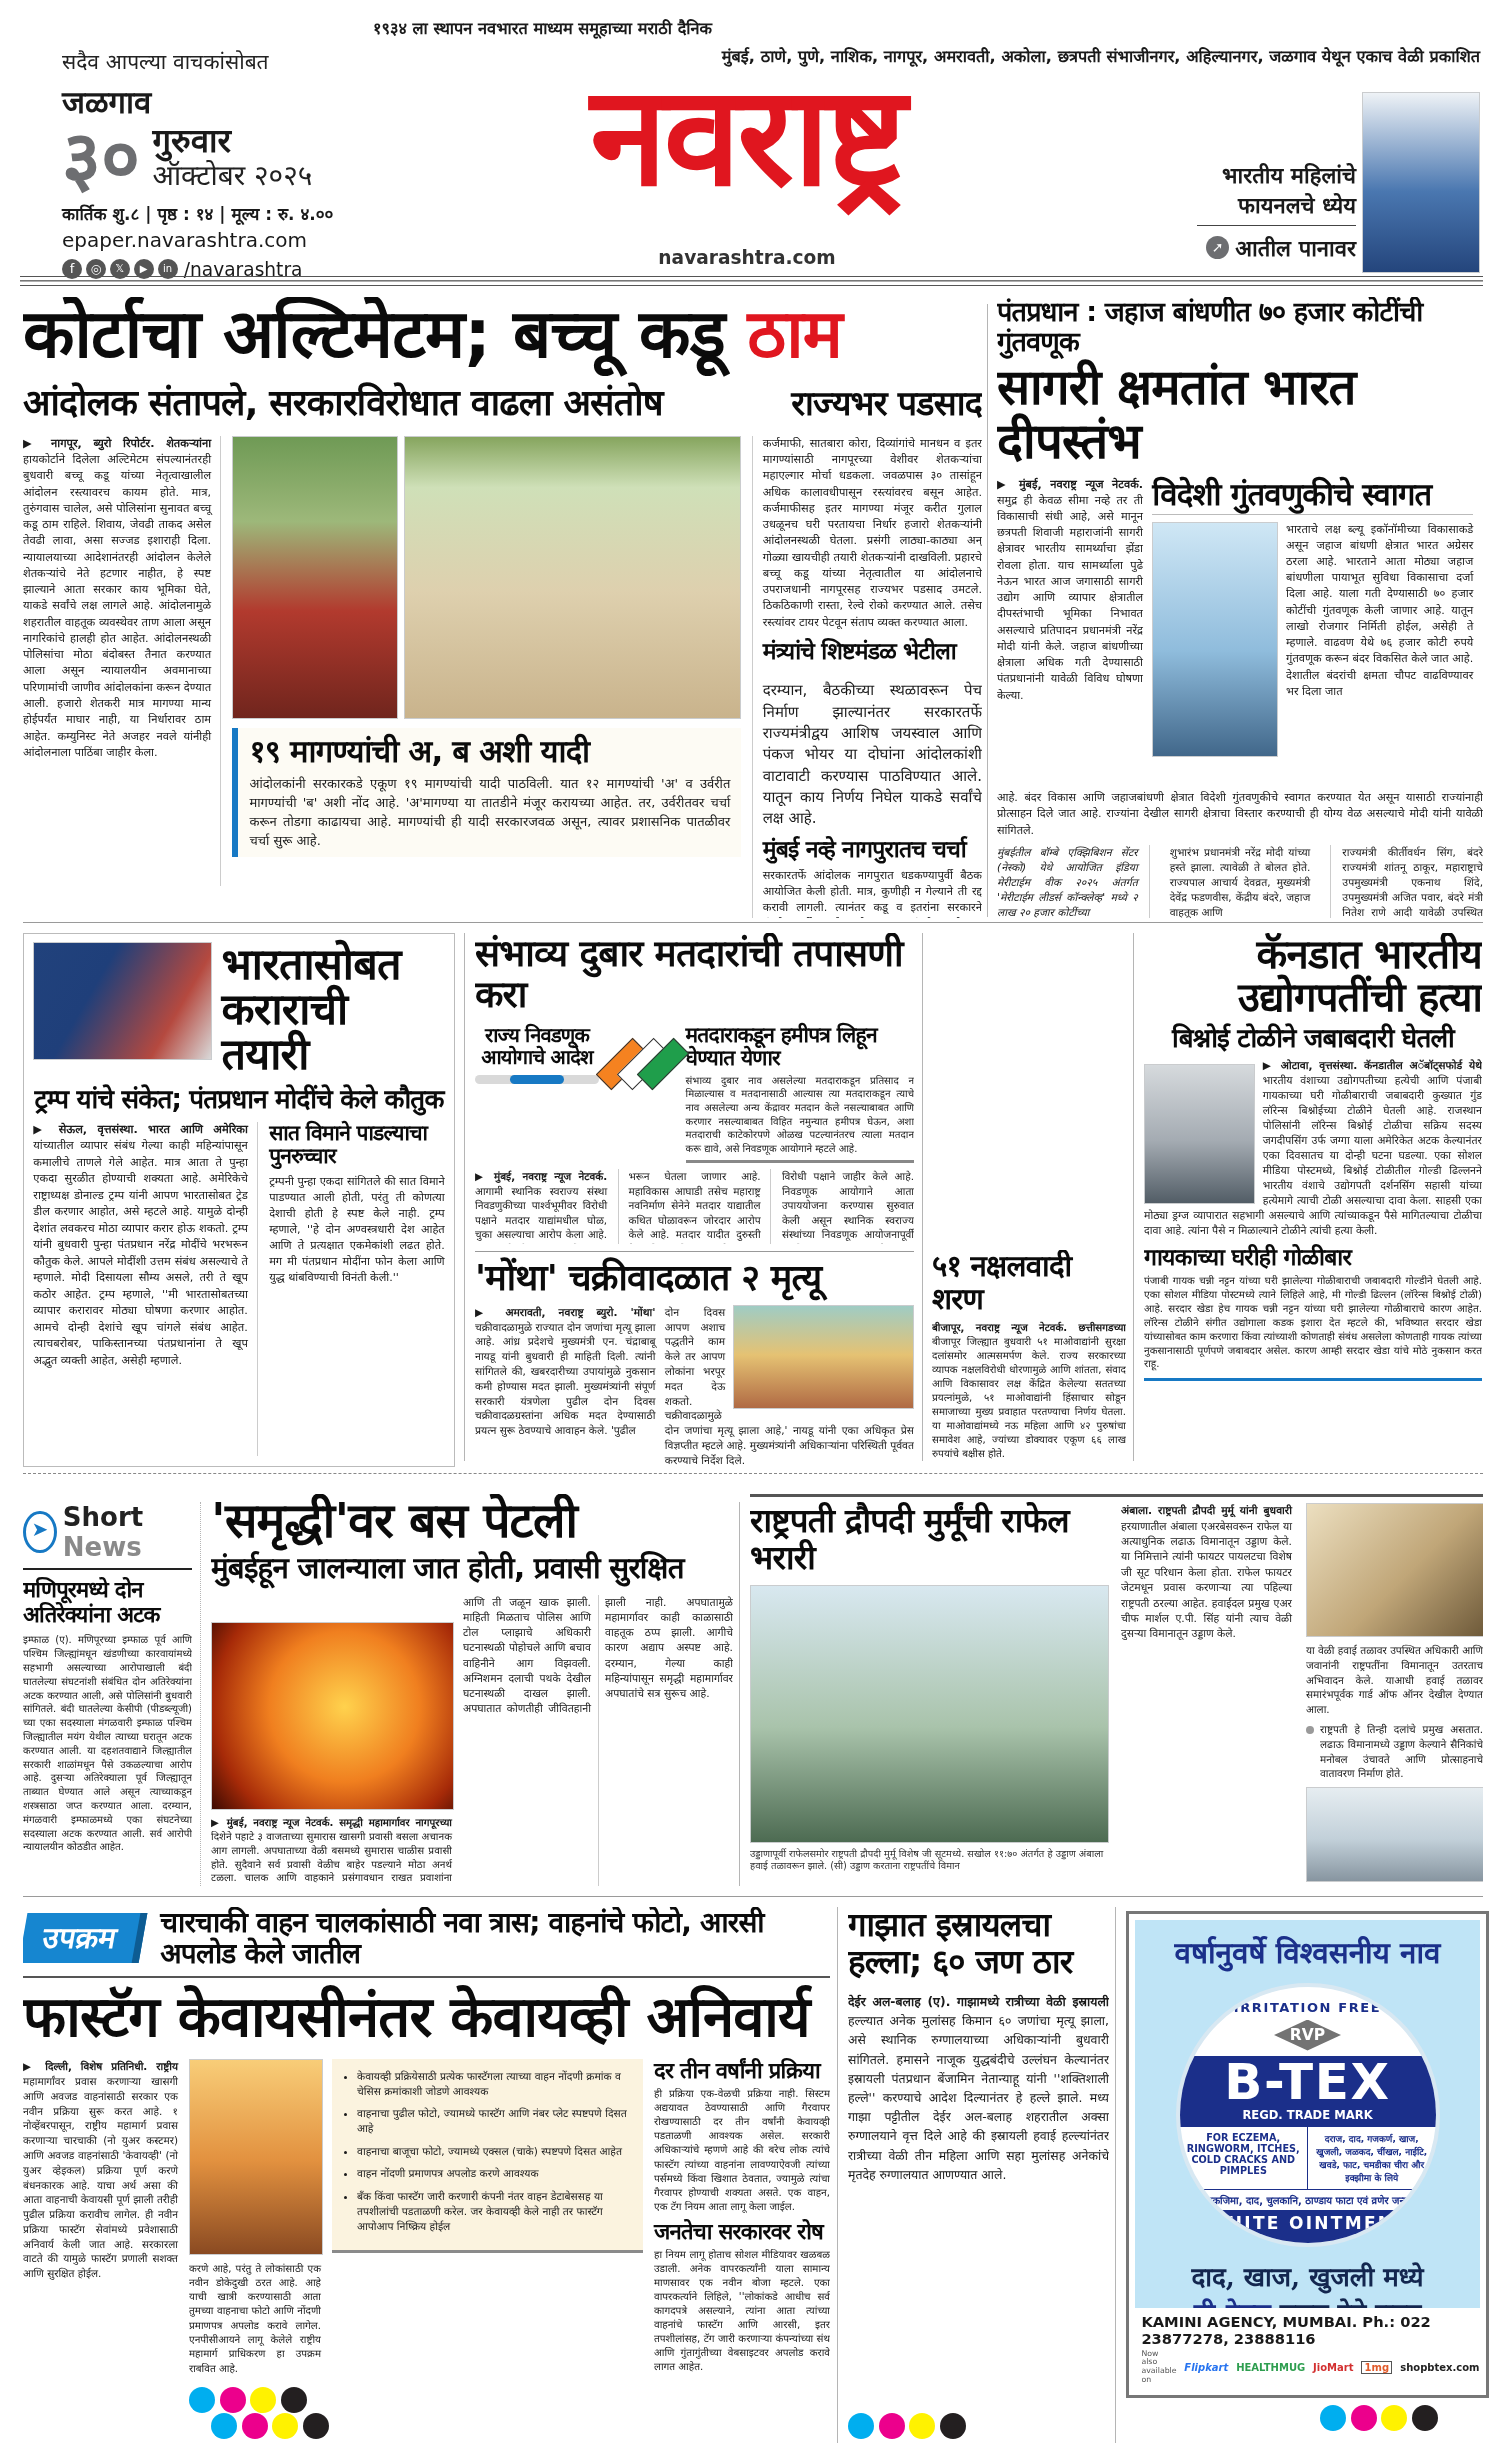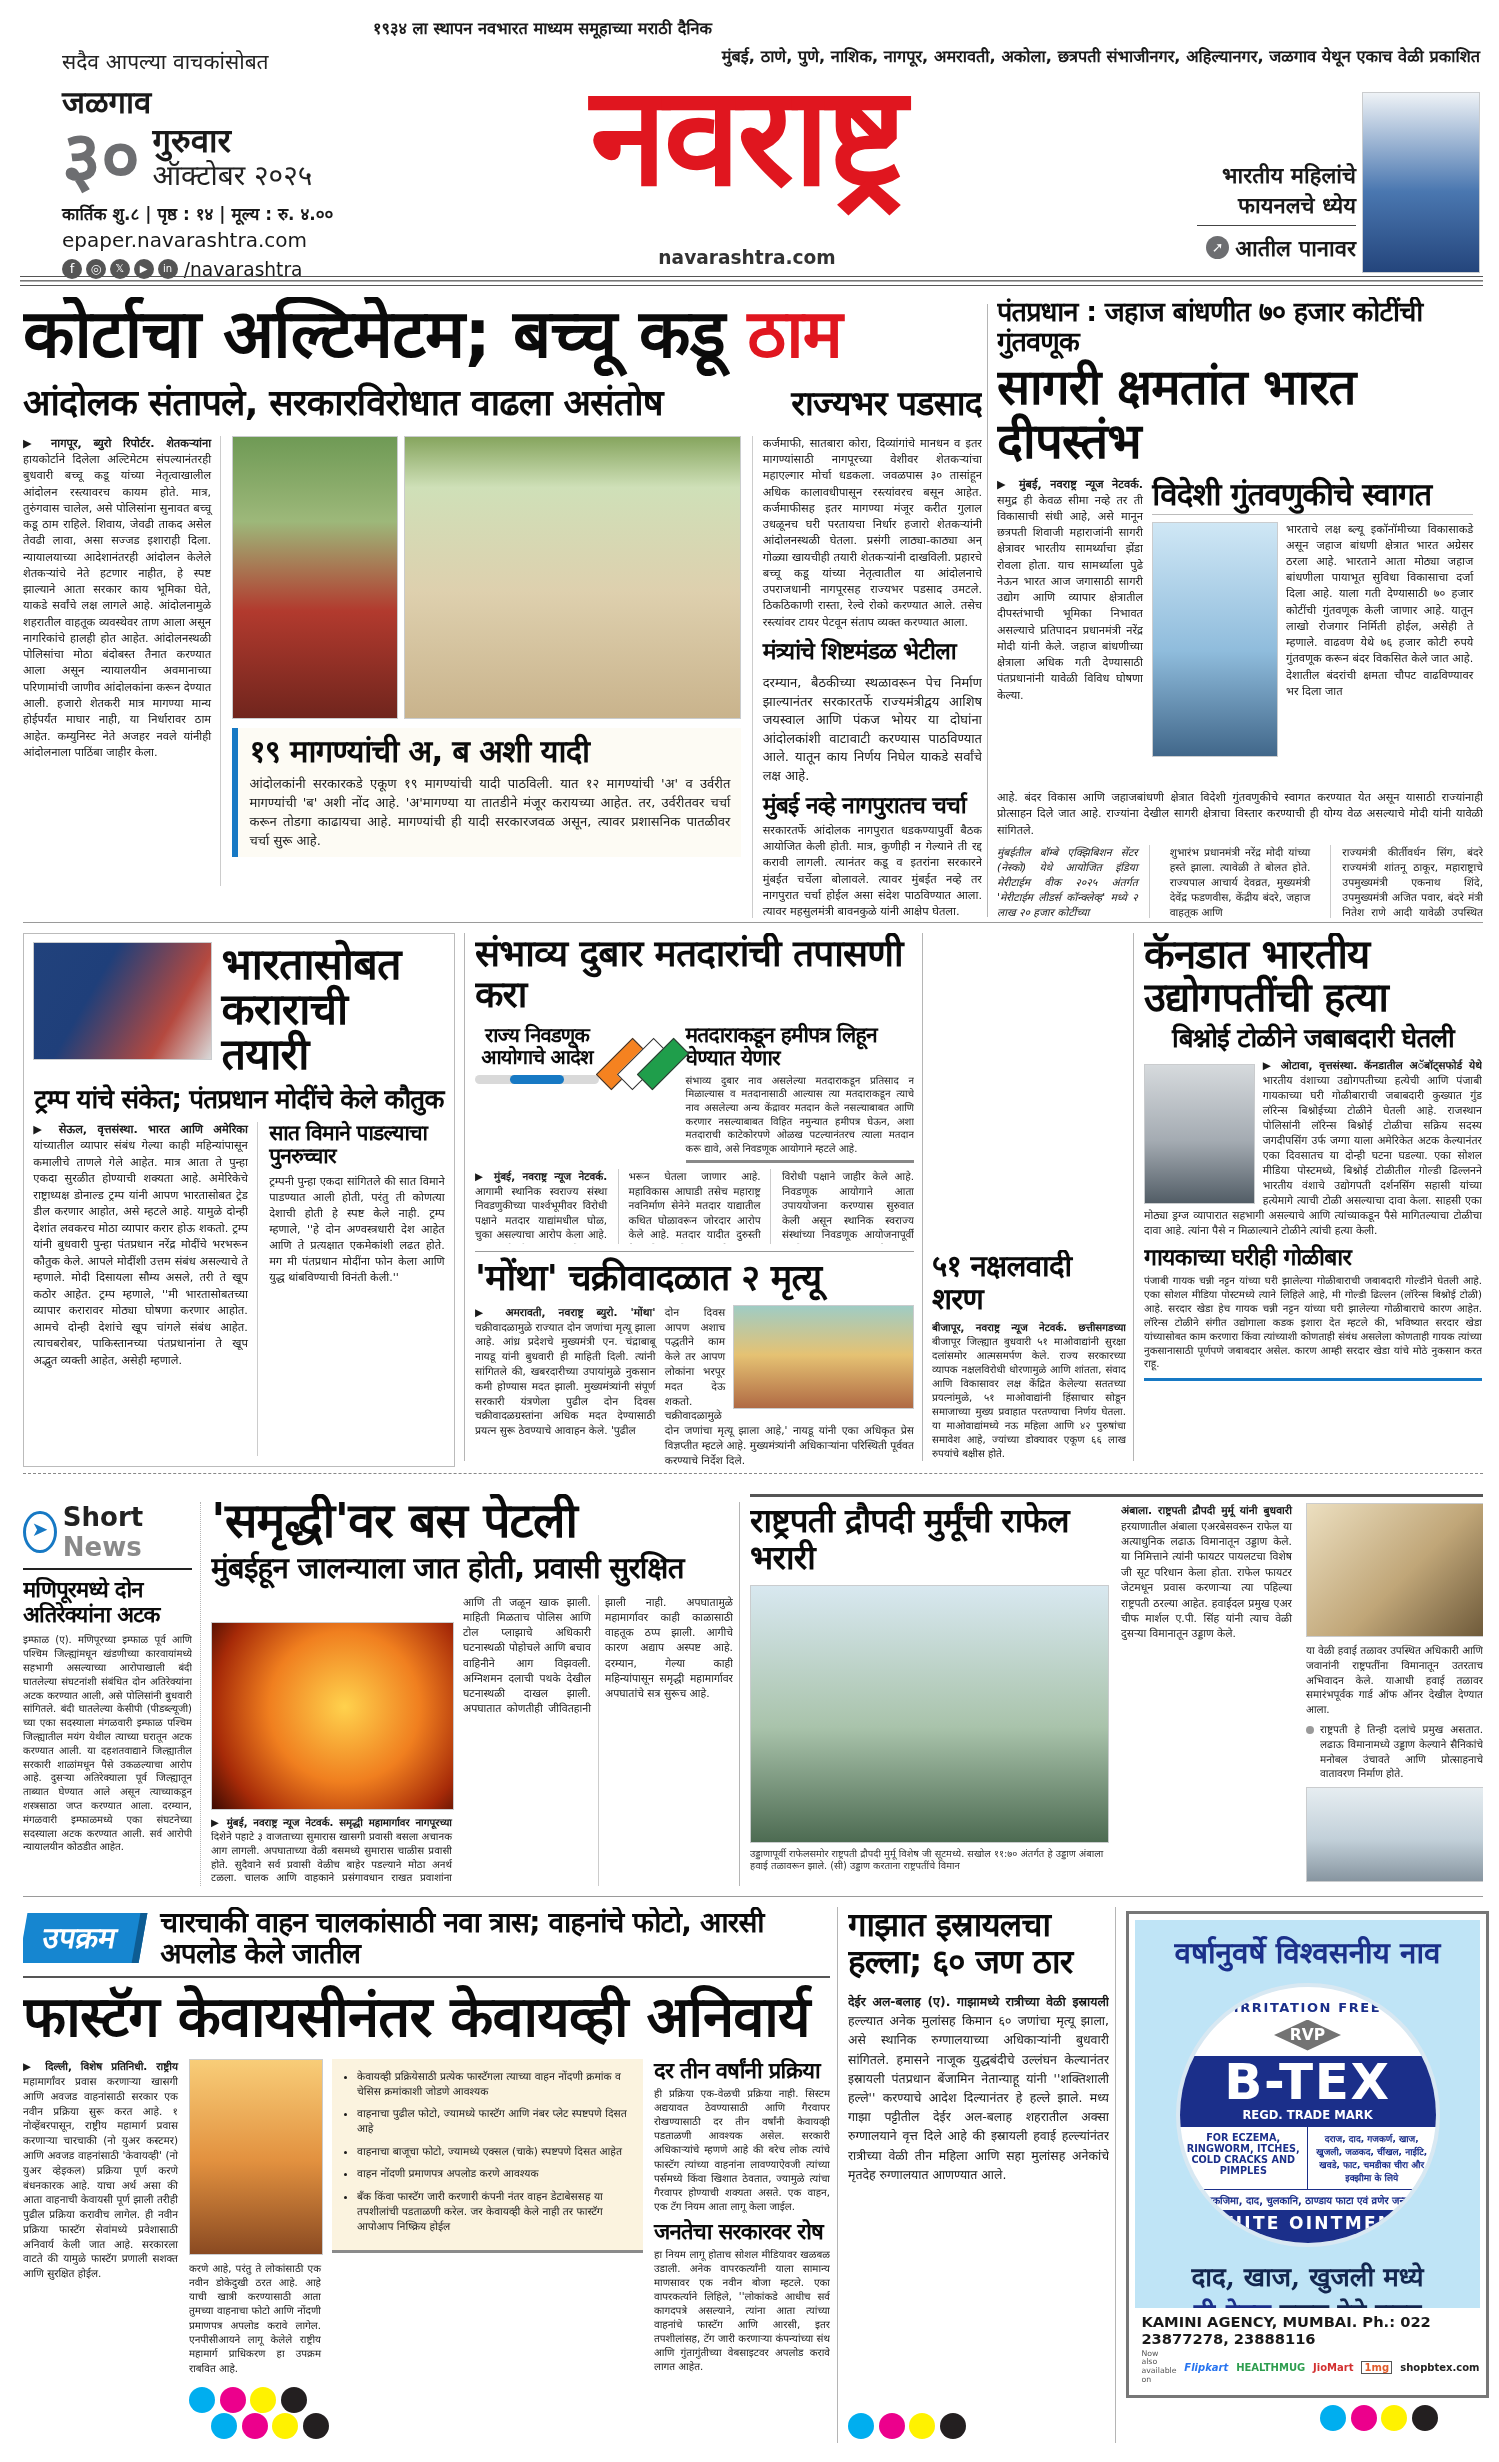--- a/index.html
+++ b/index.html
@@ -111,21 +111,21 @@
           <div class="ph ph-crowd" style="width:338px;height:281px;"></div>
         </div>
         <div style="margin-top:9.3px;border-left:6.2px solid #1779c4;background:#fdfbf4;padding:6.2px 11px;">
           <div class="hl" style="font-size:31px;">१९ मागण्यांची अ, ब अशी यादी</div>
           <div class="j" style="font-size:13px;line-height:1.45;margin-top:6.2px;">आंदोलकांनी सरकारकडे एकूण १९ मागण्यांची यादी पाठविली. यात १२ मागण्यांची 'अ' व उर्वरीत मागण्यांची 'ब' अशी नोंद आहे. 'अ'मागण्या या तातडीने मंजूर करायच्या आहेत. तर, उर्वरीतवर चर्चा करून तोडगा काढायचा आहे. मागण्यांची ही यादी सरकारजवळ असून, त्यावर प्रशासनिक पातळीवर चर्चा सुरू आहे.</div>
         </div>
       </div>
       <div style="width:225px;border-left:0.8px solid #ccc;padding-left:9.3px;">
         <div class="j" style="font-size:11.3px;line-height:1.44;">कर्जमाफी, सातबारा कोरा, दिव्यांगांचे मानधन व इतर मागण्यांसाठी नागपूरच्या वेशीवर शेतकऱ्यांचा महाएल्गार मोर्चा धडकला. जवळपास ३० तासांहून अधिक कालावधीपासून रस्त्यांवरच बसून आहेत. कर्जमाफीसह इतर मागण्या मंजूर करीत गुलाल उधळूनच घरी परतायचा निर्धार हजारो शेतकऱ्यांनी आंदोलनस्थळी घेतला. प्रसंगी लाठ्या-काठ्या अन् गोळ्या खायचीही तयारी शेतकऱ्यांनी दाखविली. प्रहारचे बच्चू कडू यांच्या नेतृत्वातील या आंदोलनाचे उपराजधानी नागपूरसह राज्यभर पडसाद उमटले. ठिकठिकाणी रास्ता, रेल्वे रोको करण्यात आले. तसेच रस्त्यांवर टायर पेटवून संताप व्यक्त करण्यात आला.</div>
         <div class="hl" style="font-size:23px;margin-top:7.8px;">मंत्र्यांचे शिष्टमंडळ भेटीला</div>
-        <div class="j" style="font-size:13px;line-height:1.42;margin-top:10px;">दरम्यान, बैठकीच्या स्थळावरून पेच निर्माण झाल्यानंतर सरकारतर्फे राज्यमंत्रीद्वय आशिष जयस्वाल आणि पंकज भोयर या दोघांना आंदोलकांशी वाटावाटी करण्यास पाठविण्यात आले. यातून काय निर्णय निघेल याकडे सर्वांचे लक्ष आहे.</div>
+        <div class="j" style="font-size:15px;line-height:1.42;margin-top:16px;">दरम्यान, बैठकीच्या स्थळावरून पेच निर्माण झाल्यानंतर सरकारतर्फे राज्यमंत्रीद्वय आशिष जयस्वाल आणि पंकज भोयर या दोघांना आंदोलकांशी वाटावाटी करण्यास पाठविण्यात आले. यातून काय निर्णय निघेल याकडे सर्वांचे लक्ष आहे.</div>
         <div class="hl" style="font-size:23px;margin-top:7.8px;">मुंबई नव्हे नागपुरातच चर्चा</div>
         <div class="j" style="font-size:11.3px;line-height:1.42;margin-top:4.7px;">सरकारतर्फे आंदोलक नागपुरात धडकण्यापुर्वी बैठक आयोजित केली होती. मात्र, कुणीही न गेल्याने ती रद्द करावी लागली. त्यानंतर कडू व इतरांना सरकारने मुंबईत चर्चेला बोलावले. त्यावर मुंबईत नव्हे तर नागपुरात चर्चा होईल असा संदेश पाठविण्यात आला. त्यावर महसुलमंत्री बावनकुळे यांनी आक्षेप घेतला.</div>
       </div>
     </div>
   </div>
 
   <div class="vline" style="left:987px;top:304px;height:613px;"></div>
 
   <div class="sec" style="left:997px;top:297px;width:486px;height:621px;">
     <div class="hl" style="font-size:27px;">पंतप्रधान : जहाज बांधणीत ७० हजार कोटींची गुंतवणूक</div>
@@ -217,21 +217,21 @@
     <div class="j byl" style="font-size:10.2px;line-height:1.38;margin-top:4.7px;">बीजापूर, नवराष्ट्र न्यूज नेटवर्क. छत्तीसगडच्या बीजापूर जिल्ह्यात बुधवारी ५१ माओवाद्यांनी सुरक्षा दलांसमोर आत्मसमर्पण केले. राज्य सरकारच्या व्यापक नक्षलविरोधी धोरणामुळे आणि शांतता, संवाद आणि विकासावर लक्ष केंद्रित केलेल्या सततच्या प्रयत्नांमुळे, ५१ माओवाद्यांनी हिंसाचार सोडून समाजाच्या मुख्य प्रवाहात परतण्याचा निर्णय घेतला. या माओवाद्यांमध्ये नऊ महिला आणि ४२ पुरुषांचा समावेश आहे, ज्यांच्या डोक्यावर एकूण ६६ लाख रुपयांचे बक्षीस होते.</div>
   </div>
 
   <div class="vline" style="left:1133px;top:933px;height:528px;"></div>
 
   <div class="sec" style="left:932px;top:933px;width:194px;height:311px;">
     <div></div>
   </div>
 
   <div class="sec" style="left:1144px;top:933px;width:338px;height:534px;">
-    <div class="hl" style="font-size:40px;text-align:left;line-height:1.08;">
+    <div class="hl" style="font-size:40px;text-align:right;line-height:1.08;">
       <div>कॅनडात भारतीय</div>
       <div>उद्योगपतींची हत्या</div>
     </div>
     <div class="hl" style="font-size:26px;text-align:center;margin-top:4.7px;">बिश्नोई टोळीने जबाबदारी घेतली</div>
     <div style="margin-top:6.2px;">
       <div class="ph ph-portrait" style="float:left;width:109px;height:138px;margin:4.7px 7.8px 3.1px 0;"></div>
       <div class="j byl" style="font-size:10.7px;line-height:1.4;">▶ ओटावा, वृत्तसंस्था. कॅनडातील अॅबॉट्सफोर्ड येथे भारतीय वंशाच्या उद्योगपतीच्या हत्येची आणि पंजाबी गायकाच्या घरी गोळीबाराची जबाबदारी कुख्यात गुंड लॉरेन्स बिश्नोईच्या टोळीने घेतली आहे. राजस्थान पोलिसांनी लॉरेन्स बिश्नोई टोळीचा सक्रिय सदस्य जगदीपसिंग उर्फ जग्गा याला अमेरिकेत अटक केल्यानंतर एका दिवसातच या दोन्ही घटना घडल्या. एका सोशल मीडिया पोस्टमध्ये, बिश्नोई टोळीतील गोल्डी ढिल्लनने भारतीय वंशाचे उद्योगपती दर्शनसिंग सहासी यांच्या हत्येमागे त्याची टोळी असल्याचा दावा केला. साहसी एका मोठ्या ड्रग्ज व्यापारात सहभागी असल्याचे आणि त्यांच्याकडून पैसे मागितल्याचा टोळीचा दावा आहे. त्यांना पैसे न मिळाल्याने टोळीने त्यांची हत्या केली.</div>
     </div>
     <div class="hl" style="font-size:23px;margin-top:6.2px;">गायकाच्या घरीही गोळीबार</div>
     <div class="j" style="font-size:10.2px;line-height:1.36;margin-top:3.1px;border-bottom:3.1px solid #1779c4;padding-bottom:6.2px;">पंजाबी गायक चन्नी नट्टन यांच्या घरी झालेल्या गोळीबाराची जबाबदारी गोल्डीने घेतली आहे. एका सोशल मीडिया पोस्टमध्ये त्याने लिहिले आहे, मी गोल्डी ढिल्लन (लॉरेन्स बिश्नोई टोळी) आहे. सरदार खेडा हेच गायक चन्नी नट्टन यांच्या घरी झालेल्या गोळीबाराचे कारण आहेत. लॉरेन्स टोळीने संगीत उद्योगाला कडक इशारा देत म्हटले की, भविष्यात सरदार खेडा यांच्यासोबत काम करणारा किंवा त्यांच्याशी कोणताही संबंध असलेला कोणताही गायक त्यांच्या नुकसानासाठी पूर्णपणे जबाबदार असेल. कारण आम्ही सरदार खेडा यांचे मोठे नुकसान करत राहू.</div>

